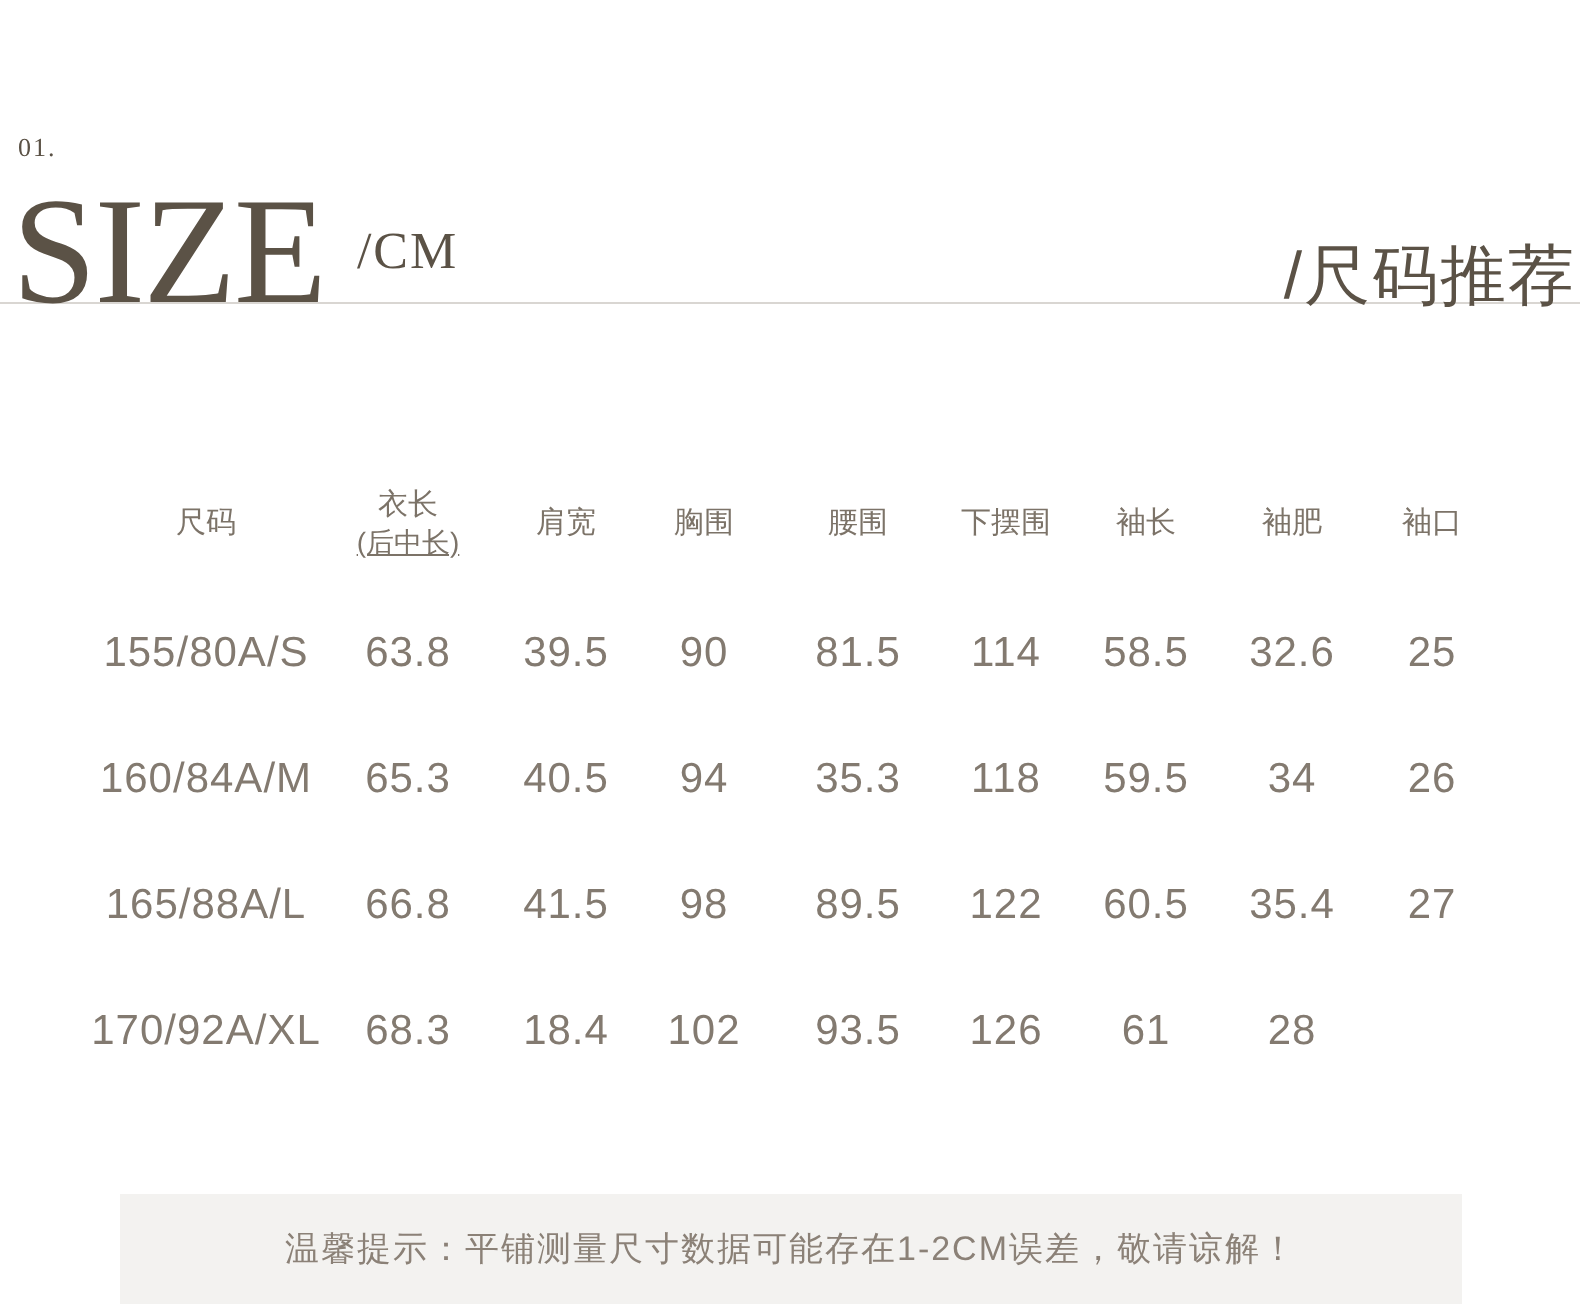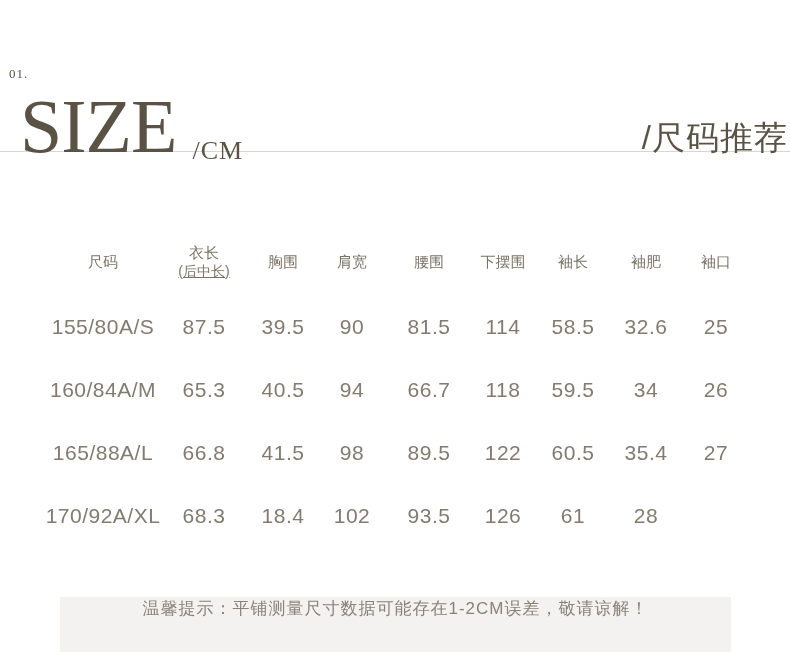--- a/index.html
+++ b/index.html
@@ -10,37 +10,37 @@
     --footer-text:#8b8177;
   }
   *{box-sizing:border-box;margin:0;padding:0;}
   html,body{background:#fff;}
   body{font-family:"Liberation Sans",sans-serif;}
   .page{position:relative;width:790px;height:652px;background:#fff;overflow:hidden;}
 
   
   .header{position:absolute;top:0;left:0;width:790px;height:152px;border-bottom:1px solid var(--line);}
   .index{position:absolute;left:9px;top:66px;font-family:"Liberation Serif",serif;font-size:13px;letter-spacing:1px;color:var(--accent);}
-  .brand{position:absolute;left:20px;bottom:-13px;display:flex;align-items:flex-end;}
+  .brand{position:absolute;left:6px;bottom:-13px;display:flex;align-items:center;}
   .brand .size-word{font-family:"Liberation Serif",serif;font-size:76px;line-height:1;color:var(--accent);letter-spacing:-1px;}
   .brand .cm-word{font-family:"Liberation Serif",serif;font-size:26px;line-height:1;color:var(--accent);margin-left:16px;letter-spacing:1px;}
   .cn-title{position:absolute;right:2px;bottom:-3px;font-size:33px;line-height:1;font-weight:300;color:var(--accent);letter-spacing:1px;}
 
   
   .size-table{position:absolute;top:232px;left:48px;display:grid;
     grid-template-columns:110px 92px 66px 72px 82px 66px 74px 72px 68px;
     grid-auto-rows:63px;color:var(--cell);}
   .th{height:60px;display:flex;flex-direction:column;align-items:center;justify-content:center;
       font-size:15px;color:#7c7368;line-height:1.25;}
   .th .sub{font-size:14px;text-decoration:underline;}
   .td{display:flex;align-items:center;justify-content:center;font-size:21px;font-weight:300;letter-spacing:.5px;color:var(--cell);}
 
   
   .footer{position:absolute;left:60px;top:597px;width:671px;height:55px;background:var(--footer-bg);
-    display:flex;align-items:flex-start;justify-content:center;}
+    display:flex;align-items:center;justify-content:center;}
   .footer span{font-size:17px;color:var(--footer-text);letter-spacing:1px;}
 </style>
 </head>
 <body>
 
 <div class="page">
 
   <div class="header">
     <div class="index">01.</div>
     <div class="brand">
@@ -53,56 +53,56 @@
   <div class="size-table">
 
     <div class="th">
         <span>尺码</span>
       </div>
     <div class="th">
         <span>衣长</span>
         <span class="sub">(后中长)</span>
       </div>
     <div class="th">
-        <span>胸围</span>
+        <span>肩宽</span>
       </div>
     <div class="th">
-        <span>肩宽</span>
+        <span>胸围</span>
       </div>
     <div class="th">
         <span>腰围</span>
       </div>
     <div class="th">
         <span>下摆围</span>
       </div>
     <div class="th">
         <span>袖长</span>
       </div>
     <div class="th">
         <span>袖肥</span>
       </div>
     <div class="th">
         <span>袖口</span>
       </div>
 
     <div class="td">155/80A/S</div>
-    <div class="td">87.5</div>
+    <div class="td">63.8</div>
     <div class="td">39.5</div>
     <div class="td">90</div>
     <div class="td">81.5</div>
     <div class="td">114</div>
     <div class="td">58.5</div>
     <div class="td">32.6</div>
     <div class="td">25</div>
 
     <div class="td">160/84A/M</div>
     <div class="td">65.3</div>
     <div class="td">40.5</div>
     <div class="td">94</div>
-    <div class="td">66.7</div>
+    <div class="td">35.3</div>
     <div class="td">118</div>
     <div class="td">59.5</div>
     <div class="td">34</div>
     <div class="td">26</div>
 
     <div class="td">165/88A/L</div>
     <div class="td">66.8</div>
     <div class="td">41.5</div>
     <div class="td">98</div>
     <div class="td">89.5</div>

